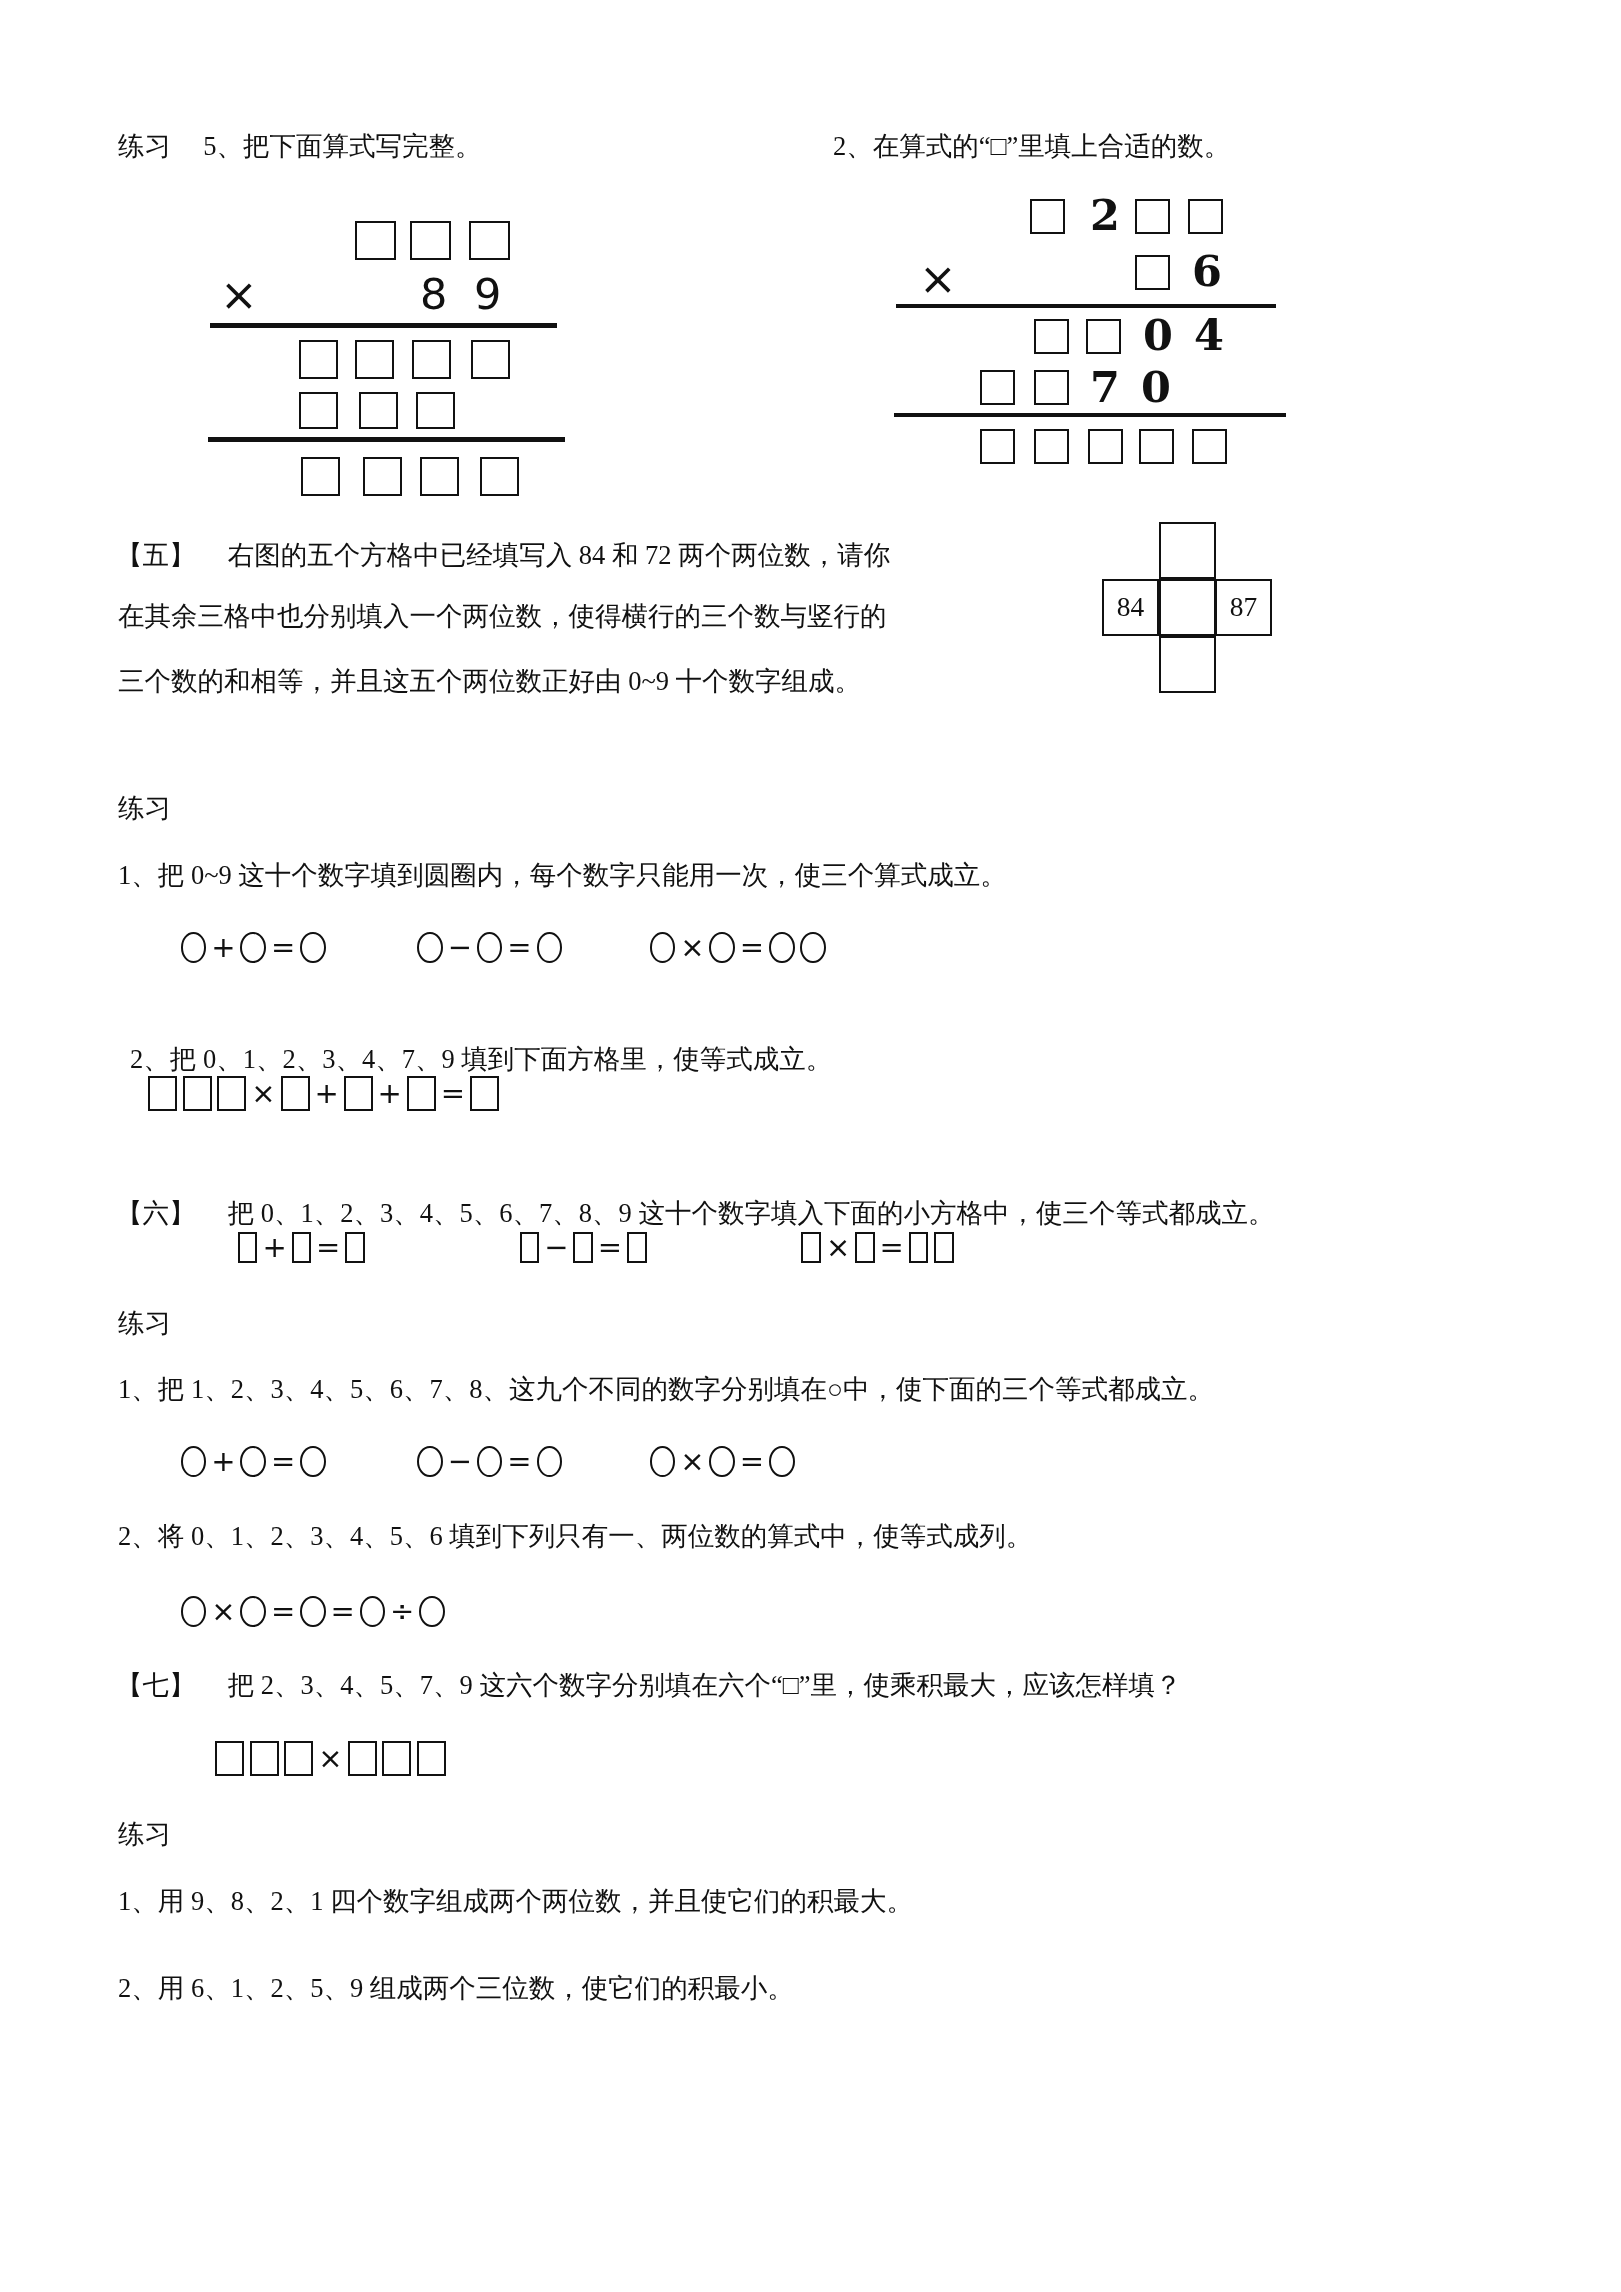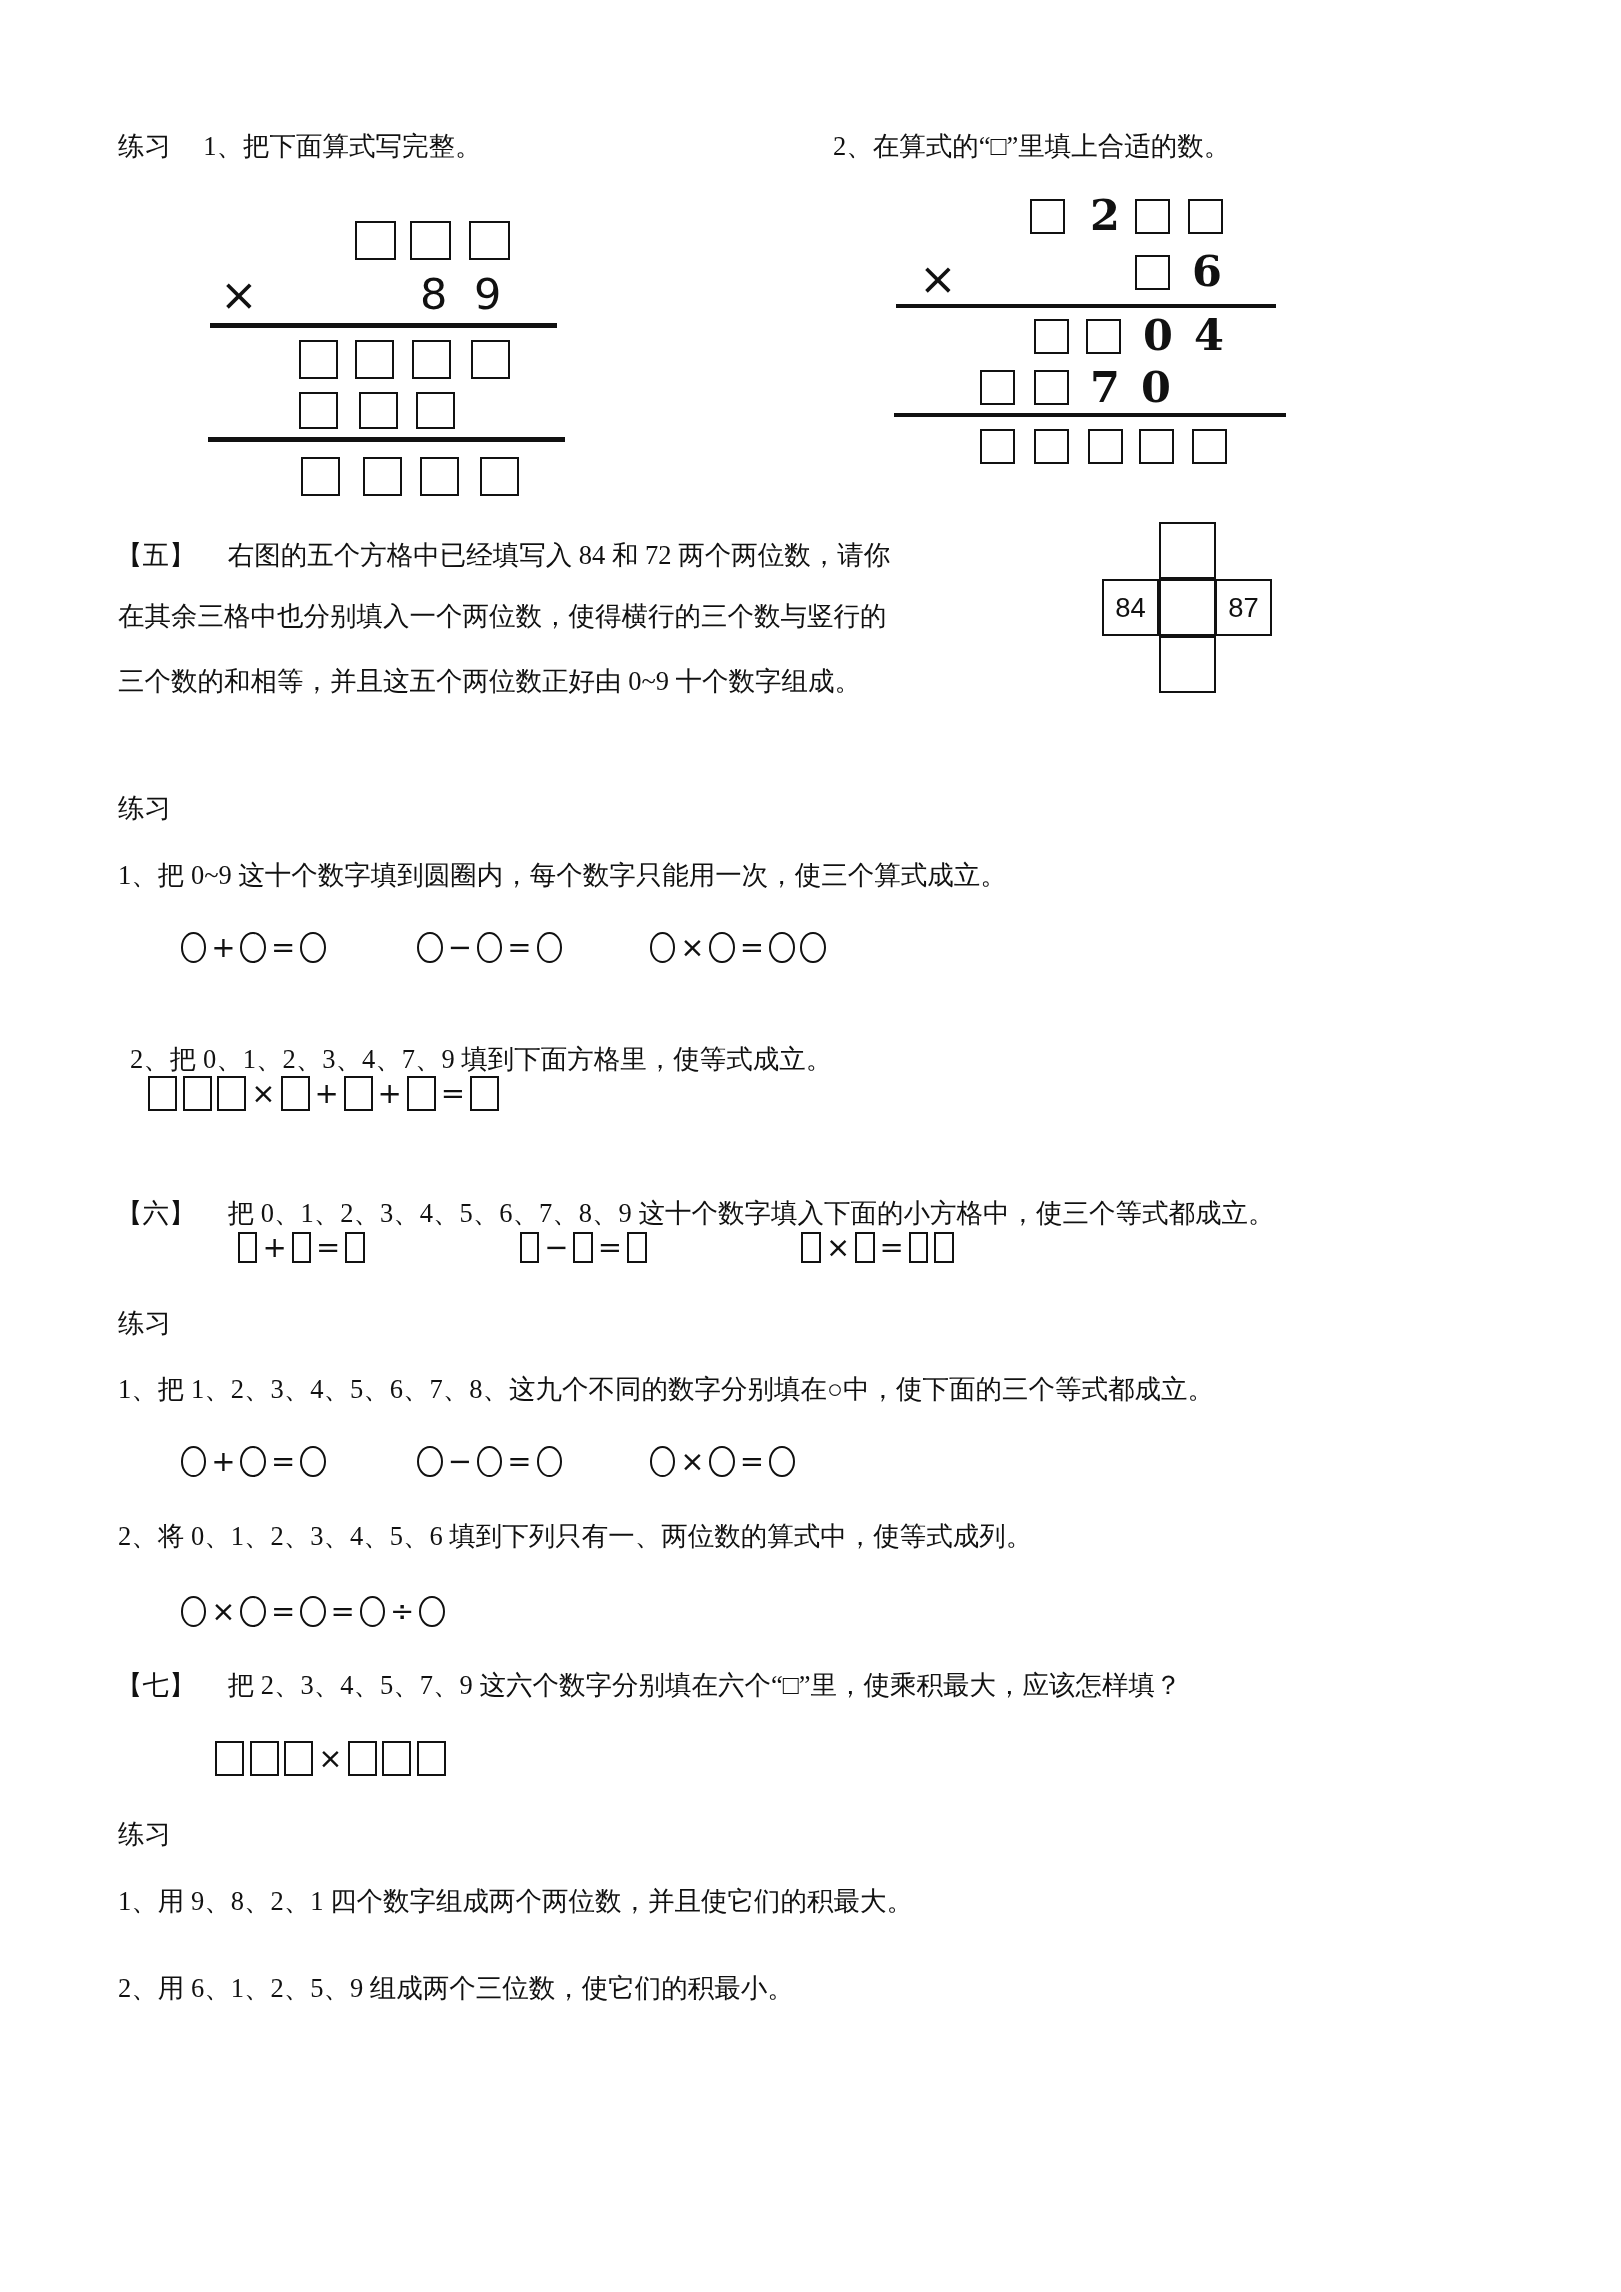--- a/index.html
+++ b/index.html
@@ -10,36 +10,36 @@
   .bold { font-weight: normal; }
   .gap { display: inline-block; width: 25.5px; }
   
   .vbox { position: absolute; border: 2.9px solid #111; background: #fff; box-sizing: border-box; }
   .vnum { position: absolute; font-family: "DejaVu Sans", sans-serif; font-size: 43px; line-height: 47px; font-weight: bold; color: #111; }
   .vnum.serif { font-family: "DejaVu Serif", serif; }
   .rule { position: absolute; height: 4.9px; background: #111; }
   .times { position: absolute; font-family: "DejaVu Sans", sans-serif; font-size: 45px; line-height: 47px; color: #111; }
   
   .cell { position: absolute; width: 57px; height: 57px; border: 2px solid #111; box-sizing: border-box;
-          font-family: Liberation Sans, sans-serif; font-size: 27.4px; display: flex; align-items: center; justify-content: center; }
+          font-family: Liberation Serif, serif; font-size: 27.4px; display: flex; align-items: center; justify-content: center; }
   
   .eq { position: absolute; display: flex; align-items: center; }
   .circ { display: inline-block; width: 25.5px; height: 31px; border: 2px solid #111; border-radius: 50%; box-sizing: border-box; margin: 0 2.9px; }
   .sq { display: inline-block; width: 27.4px; height: 31px; border: 2px solid #111; box-sizing: border-box; margin: 0 2.9px; }
   .sq.big { width: 29px; height: 35px; margin: 0 2.9px; }
   .sq.narrow { width: 19.6px; height: 31px; }
   .op { display: inline-block; font-family: "DejaVu Sans", sans-serif; font-size: 29px; line-height: 33px; margin: 0 2px; color: #111; }
   .seg { display: inline-flex; align-items: center; }
 </style>
 </head>
 <body>
 
 <div class="abs line" style="left:118px; top:130px;">
   <span class="bold">练习</span><span class="gap"></span>
-  <span>1、把下面算式写完整。</span>
+  <span>5、把下面算式写完整。</span>
 </div>
 <div class="abs line" style="left:833px; top:130px;">2、在算式的“□”里填上合适的数。</div>
 
 <div>
 
   <div class="vbox" style="left:355px; top:221px; width:41px; height:39px;"></div>
   <div class="vbox" style="left:410px; top:221px; width:41px; height:39px;"></div>
   <div class="vbox" style="left:469px; top:221px; width:41px; height:39px;"></div>
 
   <div class="times" style="left:220px; top:271px;">×</div>

